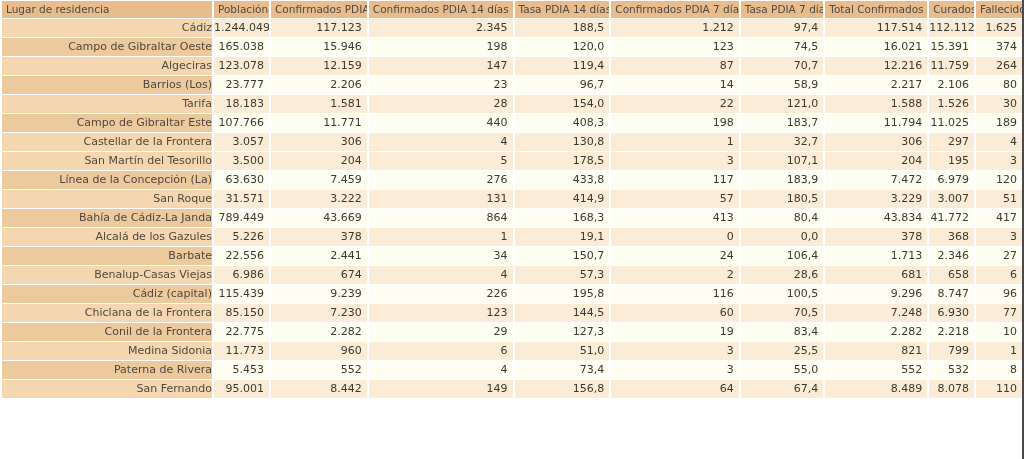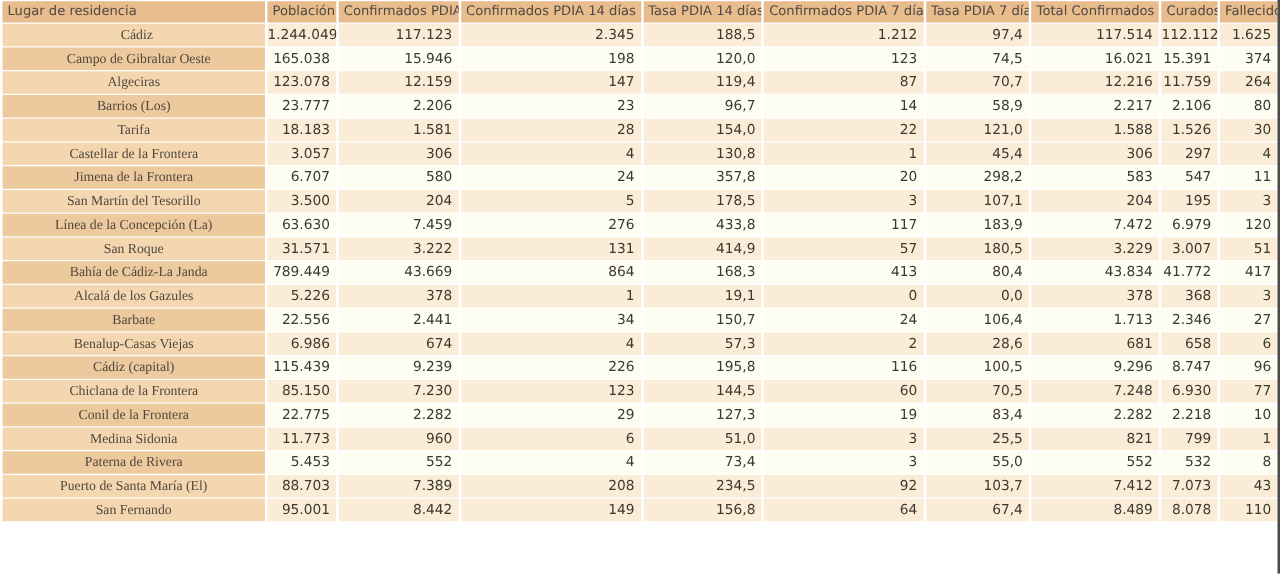--- a/index.html
+++ b/index.html
@@ -56,22 +56,21 @@
   }
   td {
     height: 18px;
     line-height: 18px;
     padding: 0;
     white-space: nowrap;
     overflow: hidden;
   }
   td.name {
     color: var(--name-text, #50483d);
-    text-align: center;
-    font-family: Liberation Serif, serif;
+    text-align: right;
   }
   td.num {
     color: var(--num-text, #3b3930);
     text-align: right;
     padding-right: 5px;
   }
   td.name.odd  { background: var(--name-odd,  #f4d7b1); }
   td.name.even { background: var(--name-even, #edc99e); }
   td.num.odd   { background: var(--data-odd,  #faecd7); }
   td.num.even  { background: var(--data-even, #fdfdf1); }
@@ -165,42 +164,42 @@
           <td class="num odd">1.581</td>
           <td class="num odd">28</td>
           <td class="num odd">154,0</td>
           <td class="num odd">22</td>
           <td class="num odd">121,0</td>
           <td class="num odd">1.588</td>
           <td class="num odd">1.526</td>
           <td class="num odd">30</td>
         </tr>
         <tr>
+          <td class="name lvl1 even">Campo de Gibraltar Este</td>
+          <td class="num even">107.766</td>
+          <td class="num even">11.771</td>
+          <td class="num even">440</td>
+          <td class="num even">408,3</td>
+          <td class="num even">198</td>
+          <td class="num even">183,7</td>
+          <td class="num even">11.794</td>
+          <td class="num even">11.025</td>
+          <td class="num even">189</td>
+        </tr>
+        <tr>
           <td class="name lvl2 odd">Castellar de la Frontera</td>
           <td class="num odd">3.057</td>
           <td class="num odd">306</td>
           <td class="num odd">4</td>
           <td class="num odd">130,8</td>
           <td class="num odd">1</td>
-          <td class="num odd">45,4</td>
+          <td class="num odd">32,7</td>
           <td class="num odd">306</td>
           <td class="num odd">297</td>
           <td class="num odd">4</td>
-        </tr>
-        <tr>
-          <td class="name lvl2 even">Jimena de la Frontera</td>
-          <td class="num even">6.707</td>
-          <td class="num even">580</td>
-          <td class="num even">24</td>
-          <td class="num even">357,8</td>
-          <td class="num even">20</td>
-          <td class="num even">298,2</td>
-          <td class="num even">583</td>
-          <td class="num even">547</td>
-          <td class="num even">11</td>
         </tr>
         <tr>
           <td class="name lvl2 odd">San Martín del Tesorillo</td>
           <td class="num odd">3.500</td>
           <td class="num odd">204</td>
           <td class="num odd">5</td>
           <td class="num odd">178,5</td>
           <td class="num odd">3</td>
           <td class="num odd">107,1</td>
           <td class="num odd">204</td>
@@ -333,32 +332,20 @@
           <td class="num even">552</td>
           <td class="num even">4</td>
           <td class="num even">73,4</td>
           <td class="num even">3</td>
           <td class="num even">55,0</td>
           <td class="num even">552</td>
           <td class="num even">532</td>
           <td class="num even">8</td>
         </tr>
         <tr>
-          <td class="name lvl2 odd">Puerto de Santa María (El)</td>
-          <td class="num odd">88.703</td>
-          <td class="num odd">7.389</td>
-          <td class="num odd">208</td>
-          <td class="num odd">234,5</td>
-          <td class="num odd">92</td>
-          <td class="num odd">103,7</td>
-          <td class="num odd">7.412</td>
-          <td class="num odd">7.073</td>
-          <td class="num odd">43</td>
-        </tr>
-        <tr>
           <td class="name lvl2 odd">San Fernando</td>
           <td class="num odd">95.001</td>
           <td class="num odd">8.442</td>
           <td class="num odd">149</td>
           <td class="num odd">156,8</td>
           <td class="num odd">64</td>
           <td class="num odd">67,4</td>
           <td class="num odd">8.489</td>
           <td class="num odd">8.078</td>
           <td class="num odd">110</td>

